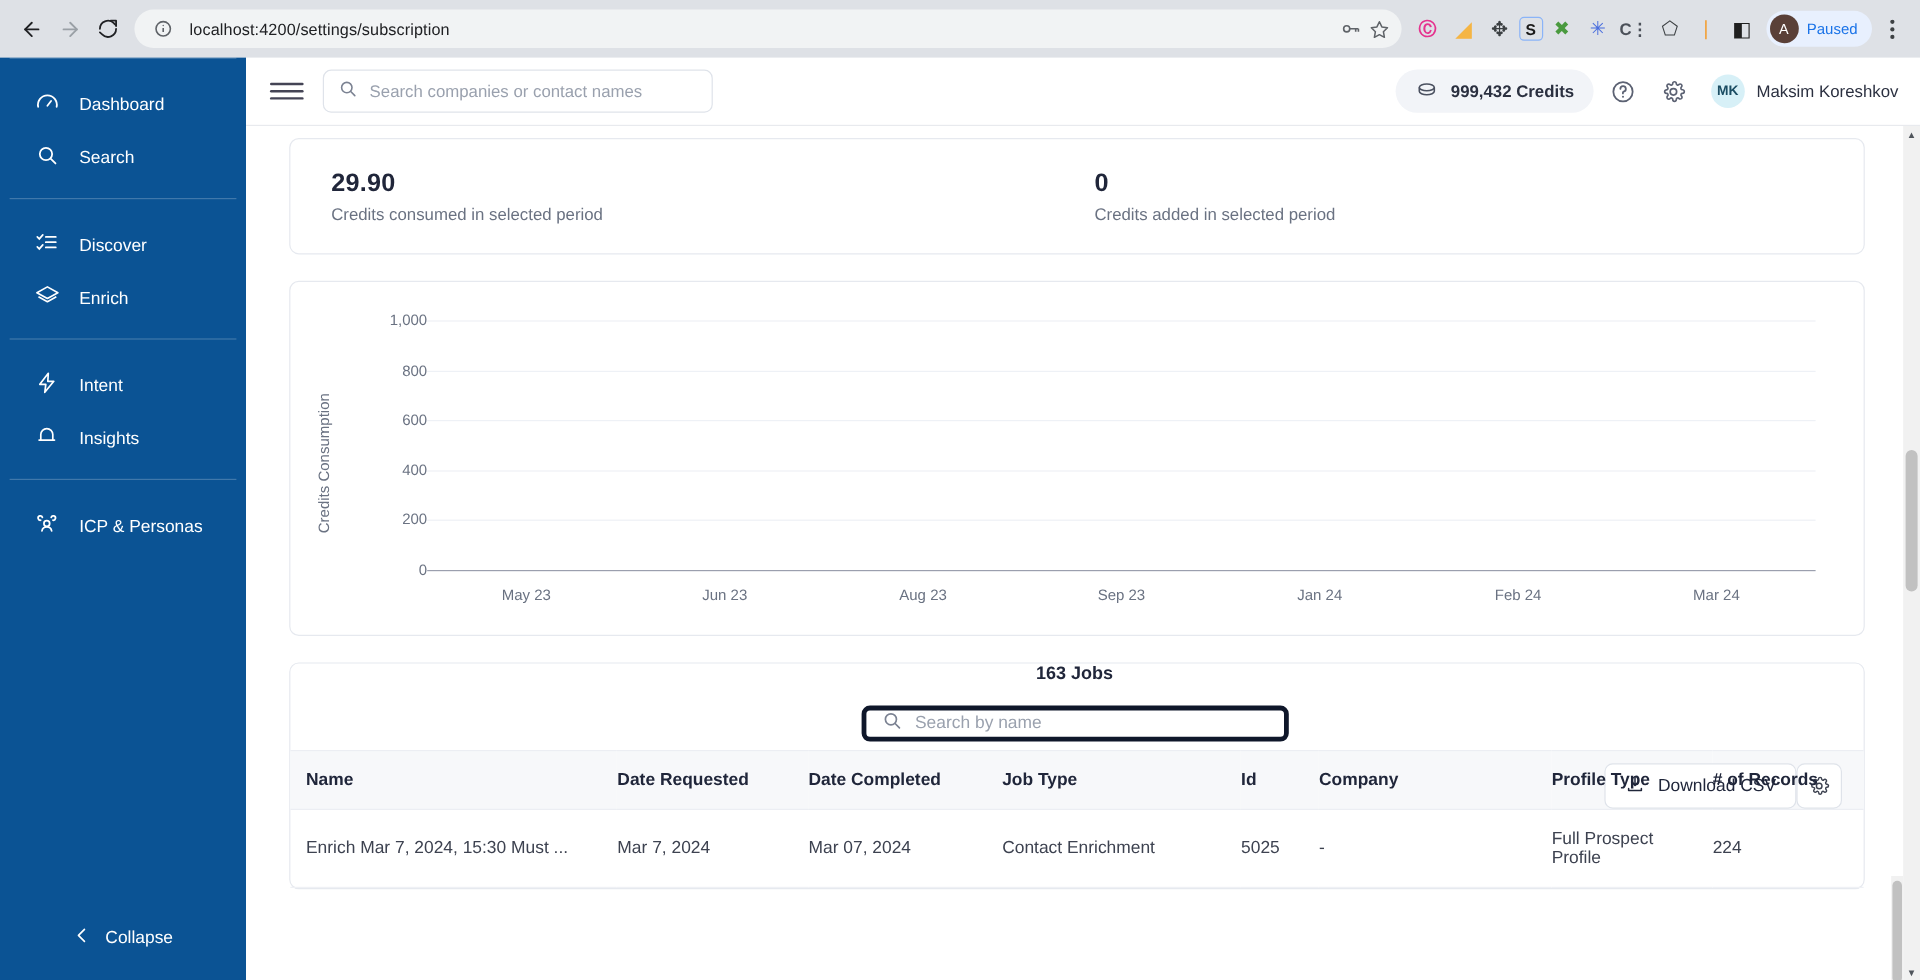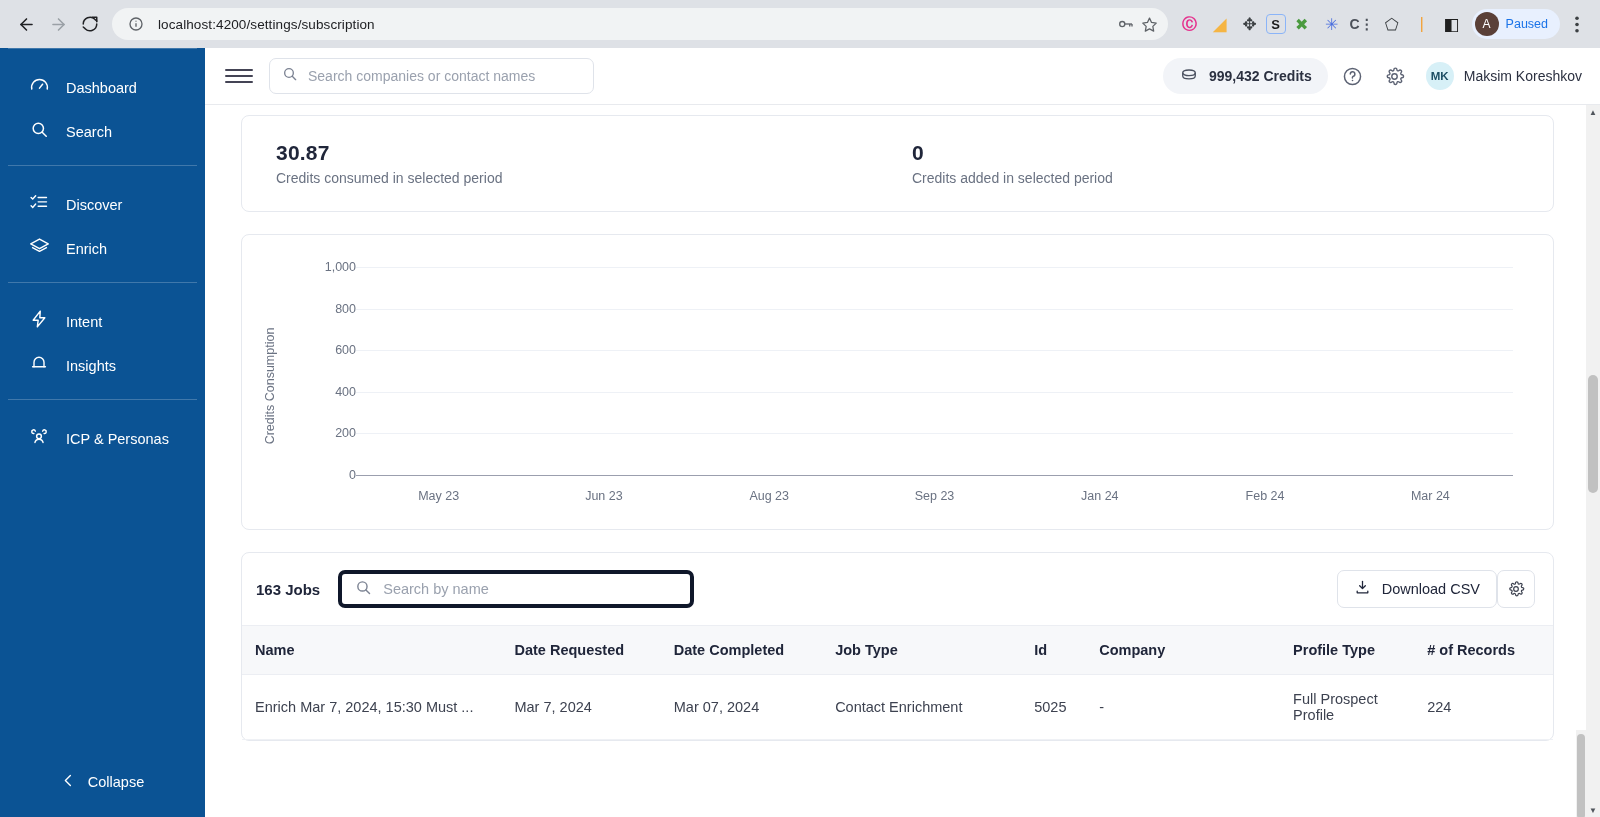--- a/index.html
+++ b/index.html
@@ -174,21 +174,21 @@
     border-radius: 6px 6px 0 0;
   }
   .x-tick {
     position: absolute; top: calc(100% + 14px);
     font-size: 12.5px; color: #6a7282;
     transform: translateX(-50%); white-space: nowrap;
   }
 
   
   #jobs-card { margin-top: 22px; }
-  #jobs-toolbar { height: 72px; display: flex; align-items: center; padding: 0 18px 0 14px; gap: 18px; }
+  #jobs-toolbar { height: 72px; display: flex; align-items: center; padding: 0 18px 0 14px; gap: 18px; flex-direction: column; }
   #jobs-count { font-size: 15px; font-weight: 700; color: #20263a; padding-left: 0px; }
   #jobs-search {
     width: 356px; height: 38px;
     border: 4px solid #0f172a; border-radius: 7px;
     display: flex; align-items: center; gap: 11px; padding: 0 13px;
   }
   #jobs-search input {
     border:0; outline:0; background:transparent; width:100%;
     font-size: 14.5px; color: #3d4250; font-family:"Liberation Sans", sans-serif;
   }
@@ -443,21 +443,21 @@
           <span id="user-name">Maksim Koreshkov</span>
         </div>
       </div>
     </header>
 
     <div id="content-wrap">
       <div id="content">
 
         <section id="summary-card" class="card">
           <div class="summary-cell first">
-            <div class="summary-value">30.87</div>
+            <div class="summary-value">29.90</div>
             <div class="summary-label">Credits consumed in selected period</div>
           </div>
           <div class="summary-cell">
             <div class="summary-value">0</div>
             <div class="summary-label">Credits added in selected period</div>
           </div>
         </section>
 
         <section id="chart-card" class="card">
           <div id="chart-area">

